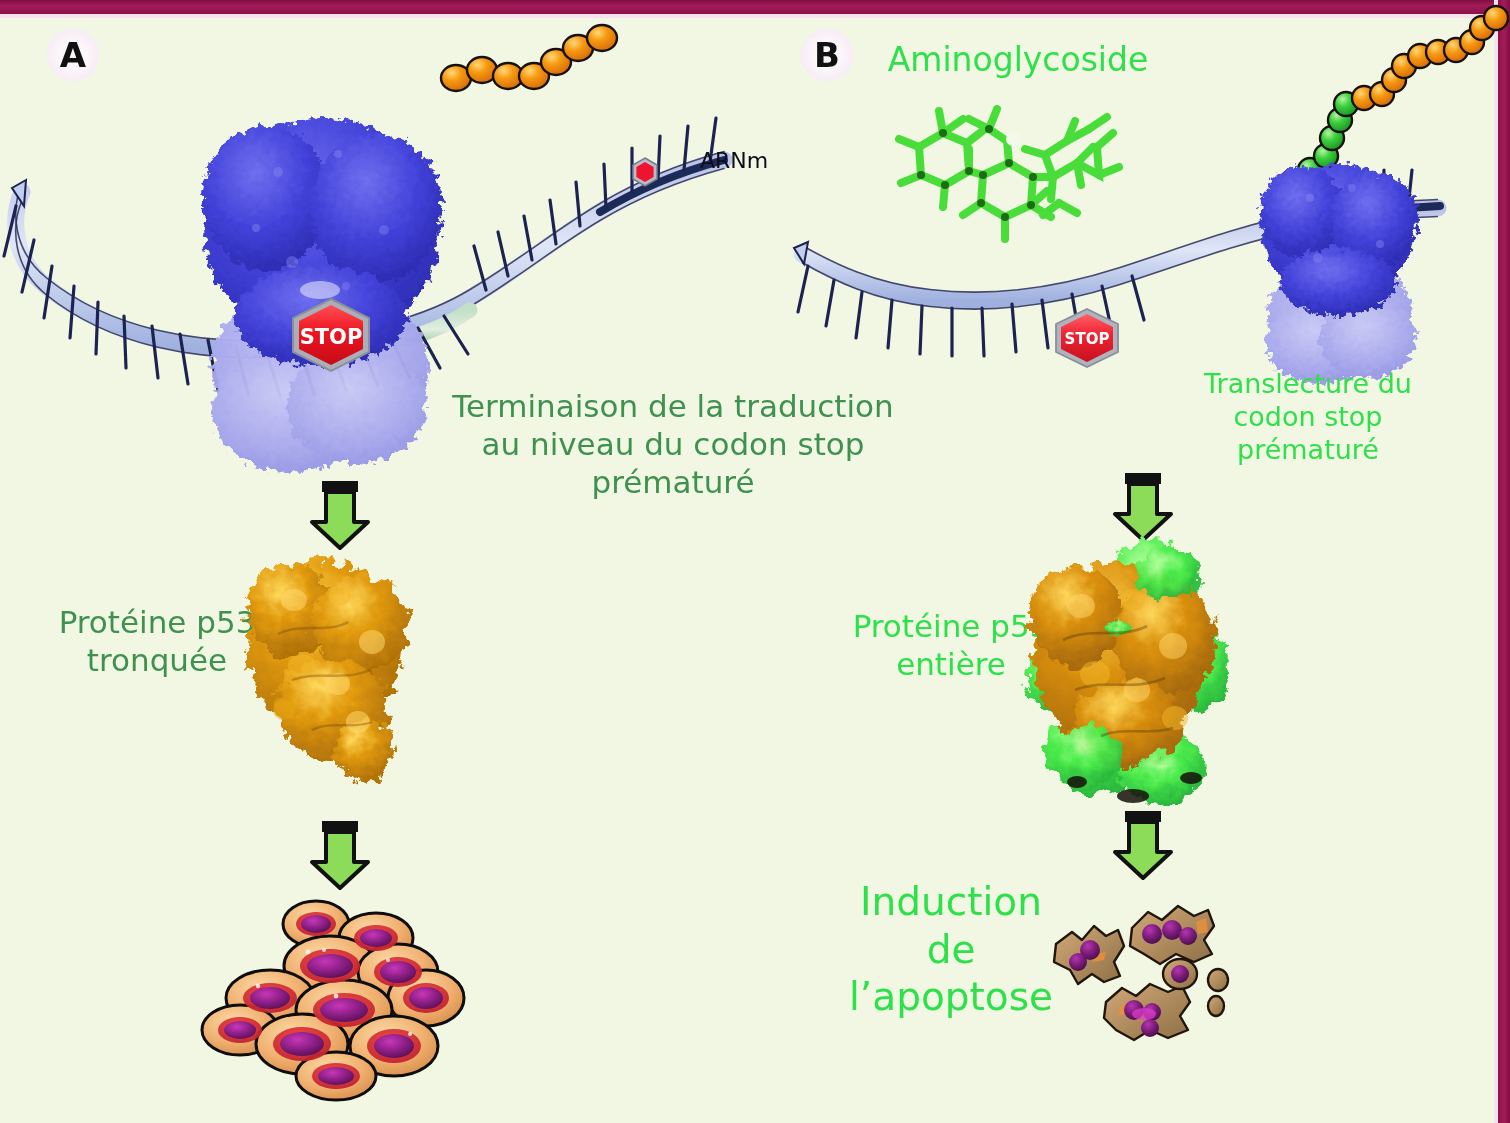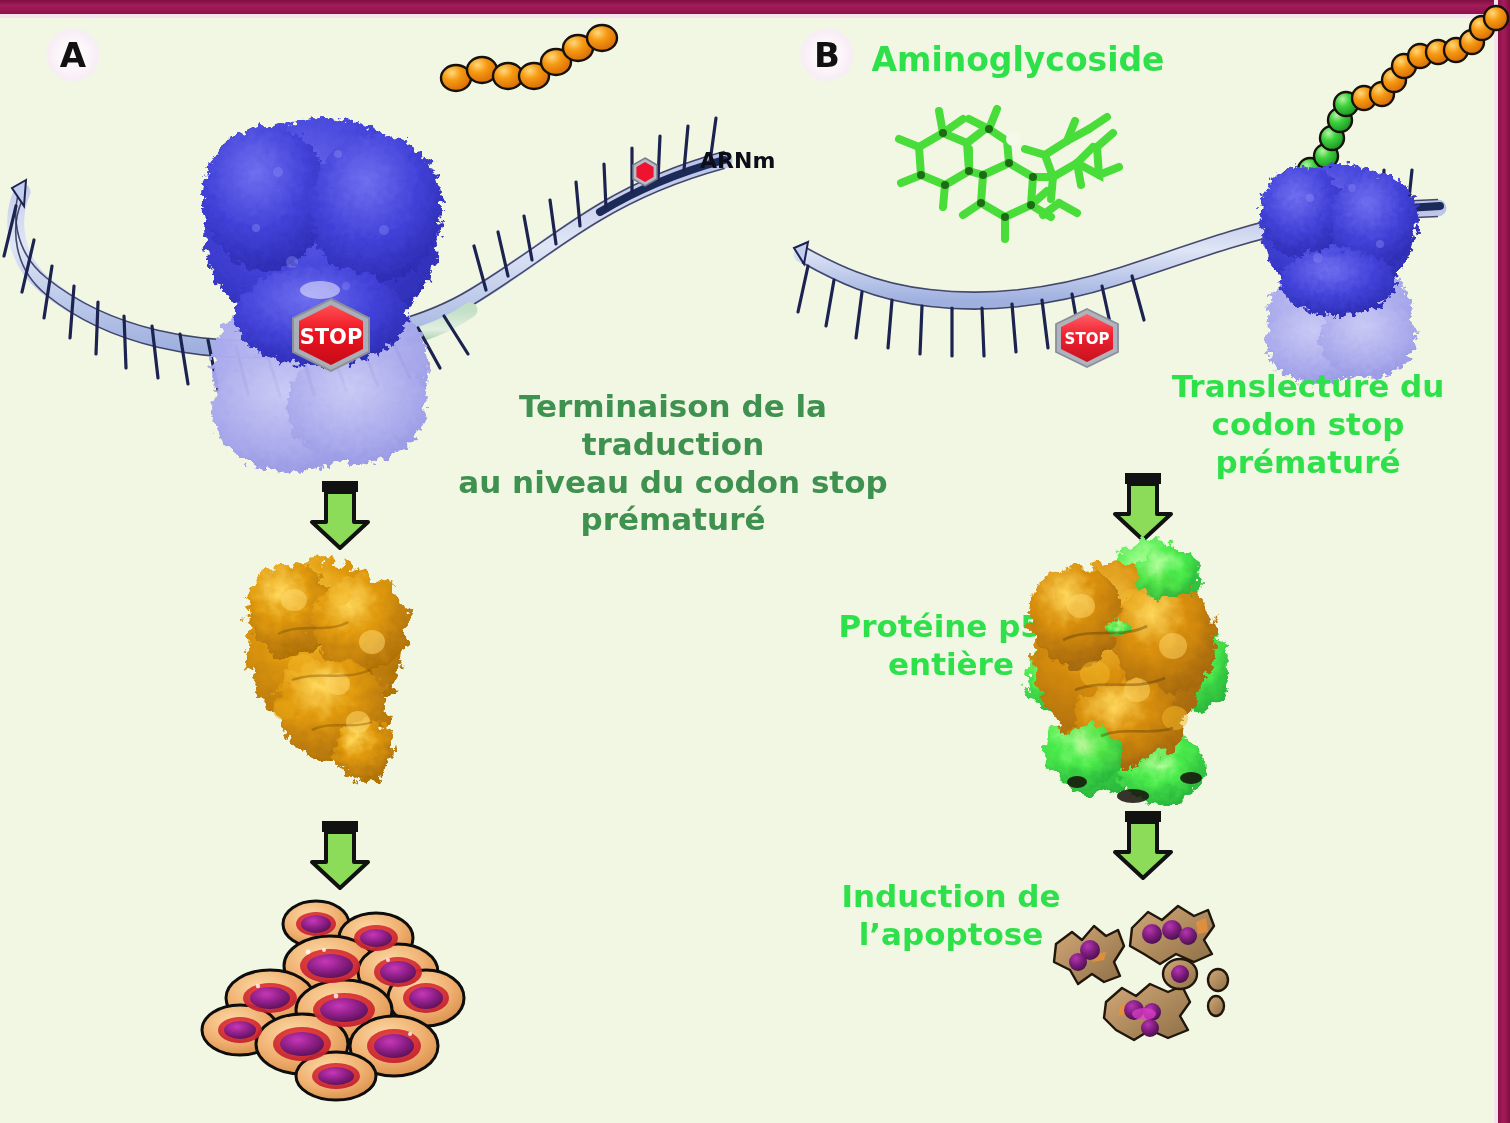--- a/index.html
+++ b/index.html
@@ -43,34 +43,33 @@
   #badge-a{left:46px;top:28px;}
   #badge-b{left:800px;top:28px;}
 
   
   .lbl{
     position:absolute;
     font-family:"DejaVu Sans","Liberation Sans",sans-serif;
     text-align:center;
     line-height:1.22;
     white-space:pre-line;
-    font-weight:bold;
   }
   .lbl-darkgreen{color:#3f9150;}
   .lbl-brightgreen{color:#2ee04a;}
   .lbl-black{color:#0d0d18;}
 
   #lbl-aminoglycoside{left:868px;top:40px;width:300px;font-size:33px;}
   #lbl-arnm{left:700px;top:148px;width:120px;font-size:22px;text-align:left;}
   #lbl-terminaison{left:412px;top:388px;width:450px;font-size:31px;margin-left:36px;}
-  #lbl-translecture{left:1163px;top:368px;width:290px;font-size:31px;}
+  #lbl-translecture{left:1163px;top:368px;width:290px;font-size:27px;}
   #lbl-p53-tronquee{left:32px;top:604px;width:250px;font-size:31px;}
   #lbl-p53-entiere{left:836px;top:608px;width:230px;font-size:31px;}
   #lbl-proliferation{left:30px;top:832px;width:260px;font-size:31px;}
-  #lbl-apoptose{left:836px;top:878px;width:230px;font-size:31px;}
+  #lbl-apoptose{left:836px;top:878px;width:230px;font-size:39px;}
 
   
   .arrow{position:absolute;}
   .arrow svg{display:block;}
   #arrow-a1{left:305px;top:478px;}
   #arrow-a2{left:305px;top:818px;}
   #arrow-b1{left:1108px;top:470px;}
   #arrow-b2{left:1108px;top:808px;}
 
   
@@ -263,20 +262,22 @@
 
   <div class="lbl lbl-black" id="lbl-arnm">ARNm</div>
 
   <div class="arrow" id="arrow-a1">
     <svg width="70" height="74" viewBox="0 0 70 74">
       <rect x="17" y="3" width="36" height="11" fill="#111"></rect>
       <path d="M21,14 L49,14 L49,44 L63,44 L35,70 L7,44 L21,44 Z" fill="#8ddc59" stroke="#111" stroke-width="4" stroke-linejoin="round"></path>
     </svg>
   </div>
 
+  <div class="lbl lbl-darkgreen" id="lbl-p53-tronquee">Protéine p53
+tronquée</div>
 
   <div class="art" id="art-p53-a">
     <svg width="190" height="250" viewBox="0 0 190 250">
       <defs>
         <radialGradient id="goldA" cx="38%" cy="28%" r="78%">
           <stop offset="0%" stop-color="#ffd85c"></stop>
           <stop offset="42%" stop-color="#e0990c"></stop>
           <stop offset="100%" stop-color="#a96c05"></stop>
         </radialGradient>
         <filter id="blobP" x="-20%" y="-20%" width="140%" height="140%">

